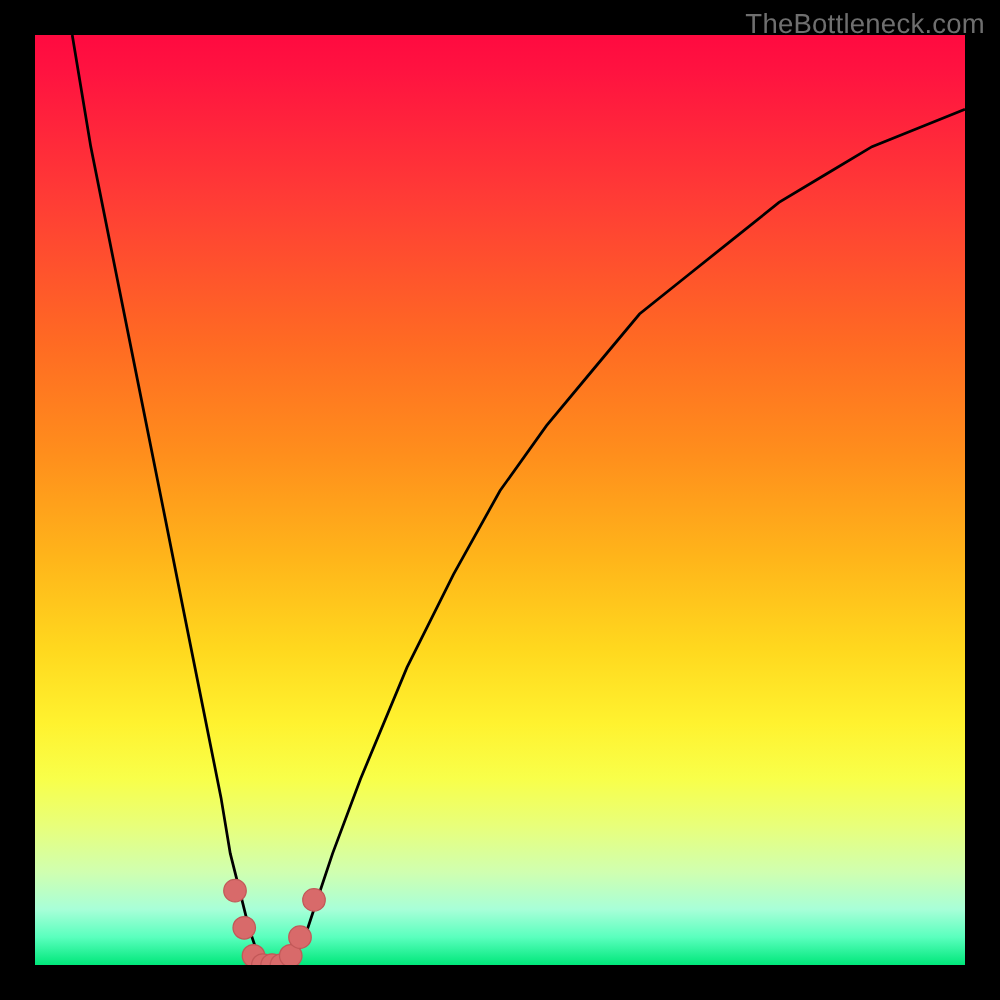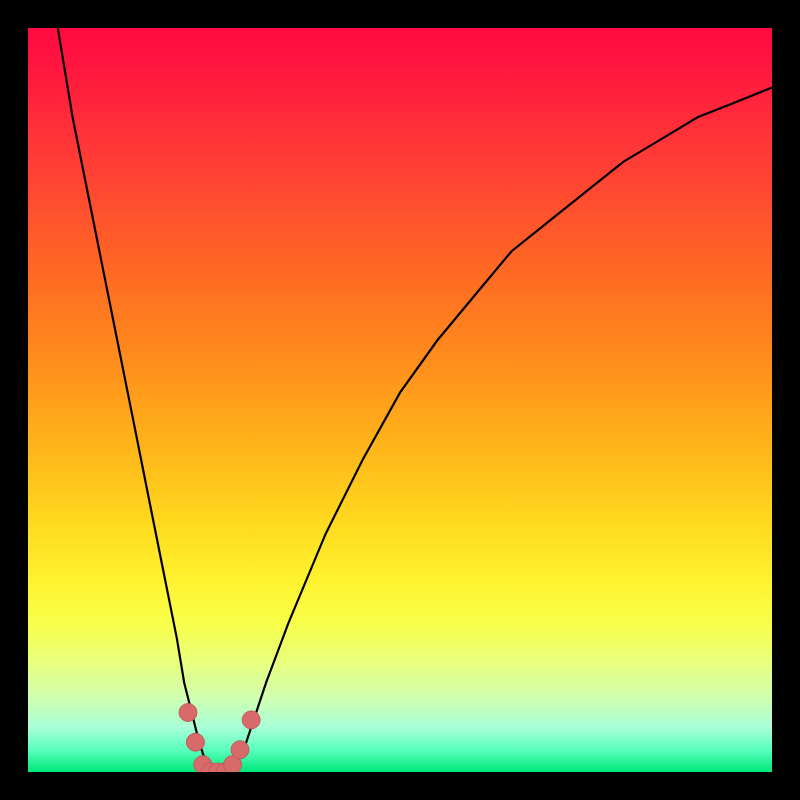--- a/index.html
+++ b/index.html
@@ -65,20 +65,21 @@
     left: 0;
     top: 0;
     width: 100%;
     height: 100%;
   }
 </style>
 </head>
 <body>
 
 <div class="frame">
+  <div class="watermark">TheBottleneck.com</div>
 
   <div class="plot-area">
     <div class="gradient-bg"></div>
 
     <svg class="curves" viewBox="0 0 744 744" preserveAspectRatio="none">
       <path fill="none" stroke="#000000" stroke-width="2.2" d="M29.8 0.0 L37.2 44.6 L44.6 89.3 L59.5 163.7 L74.4 238.1 L89.3 312.5 L104.2 386.9 L119.0 461.3 L133.9 535.7 L148.8 610.1 L156.2 654.7 L163.7 684.5 L171.1 714.2 L178.6 736.6 L186.0 744.0 L193.4 744.0 L200.9 744.0 L208.3 736.6 L215.8 721.7 L223.2 699.4 L238.1 654.7 L260.4 595.2 L297.6 505.9 L334.8 431.5 L372.0 364.6 L409.2 312.5 L446.4 267.8 L483.6 223.2 L520.8 193.4 L558.0 163.7 L595.2 133.9 L632.4 111.6 L669.6 89.3 L706.8 74.4 L744.0 59.5"></path>
       <g>
           <circle cx="160.0" cy="684.5" r="9" fill="#d86a6a" stroke="#c25858" stroke-width="1"></circle>
           <circle cx="167.4" cy="714.2" r="9" fill="#d86a6a" stroke="#c25858" stroke-width="1"></circle>
           <circle cx="174.8" cy="736.6" r="9" fill="#d86a6a" stroke="#c25858" stroke-width="1"></circle>

